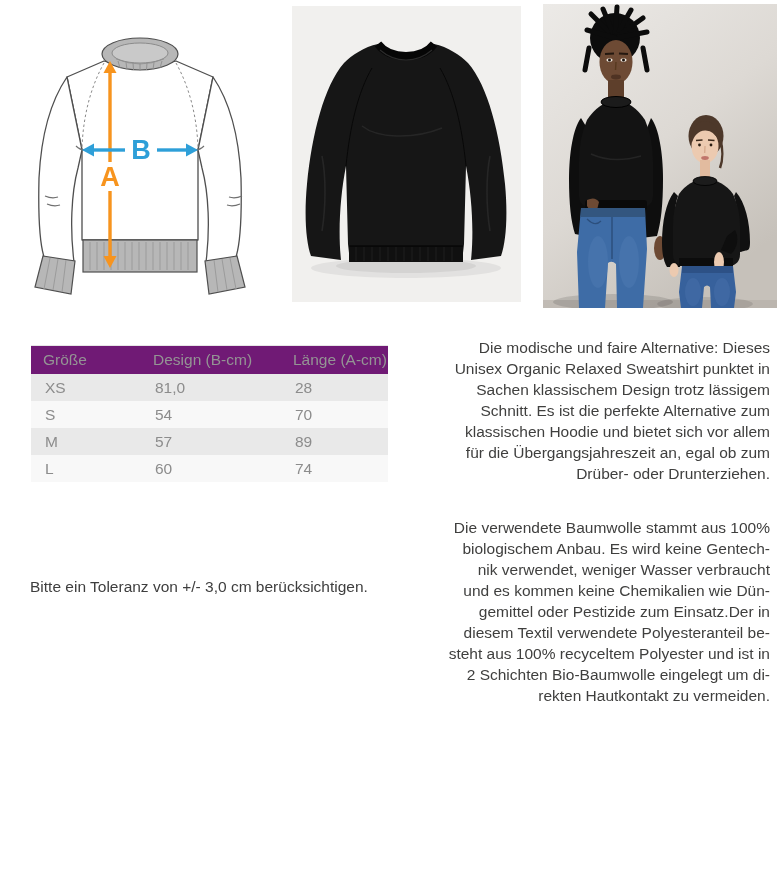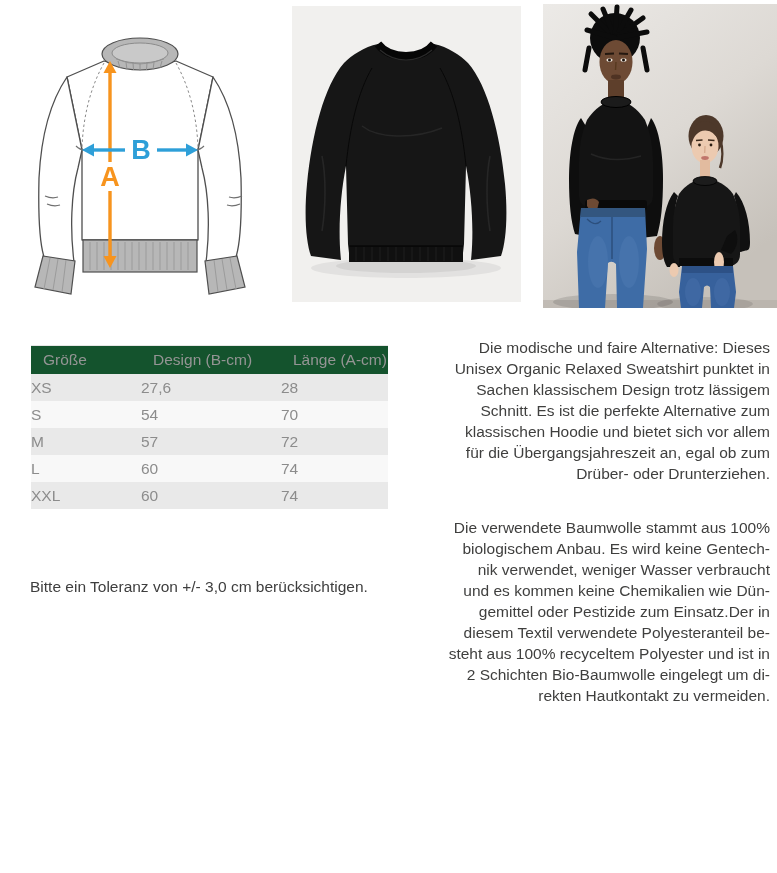--- a/index.html
+++ b/index.html
@@ -15,23 +15,23 @@
   #models-box{left:543px;top:4px;width:234px;height:304px;}
 
   
   #size-table{
     left:31px;top:345px;width:357px;border-collapse:collapse;
     font-size:15.5px;color:#8c8c8c;table-layout:fixed;
     border-top:1px solid #e6e6e6;
   }
   #size-table th{
     font-weight:normal;text-align:left;height:28px;padding:0 0 0 12px;
-    background:#14532d;color:#949494;
+    background:#701a75;color:#949494;
   }
-  #size-table td{height:27px;padding:0 0 0 0;margin-top:43px;}
+  #size-table td{height:27px;padding:0 0 0 14px;margin-top:43px;}
   #size-table tbody tr:nth-child(odd){background:#e9e9e9;}
   #size-table tbody tr:nth-child(even){background:#f8f8f8;}
 
   #tolerance{left:30px;top:578px;font-size:15.5px;color:#3e3e3e;text-align:center;}
 
   
   #description{
     left:418px;top:337px;width:352px;font-size:15.5px;line-height:21px;
     color:#3f3f3e;
   }
@@ -284,40 +284,35 @@
     <thead>
       <tr>
         <th>Größe</th>
         <th>Design (B-cm)</th>
         <th>Länge (A-cm)</th>
       </tr>
     </thead>
     <tbody>
         <tr>
           <td>XS</td>
-          <td>27,6</td>
+          <td>81,0</td>
           <td>28</td>
         </tr>
         <tr>
           <td>S</td>
           <td>54</td>
           <td>70</td>
         </tr>
         <tr>
           <td>M</td>
           <td>57</td>
-          <td>72</td>
+          <td>89</td>
         </tr>
         <tr>
           <td>L</td>
-          <td>60</td>
-          <td>74</td>
-        </tr>
-        <tr>
-          <td>XXL</td>
           <td>60</td>
           <td>74</td>
         </tr>
       </tbody>
   </table>
 
   <div class="abs" id="tolerance">Bitte ein Toleranz von +/- 3,0 cm berücksichtigen.</div>
 
   <div class="abs" id="description">
     <p class="para">Die modische und faire Alternative: Dieses

